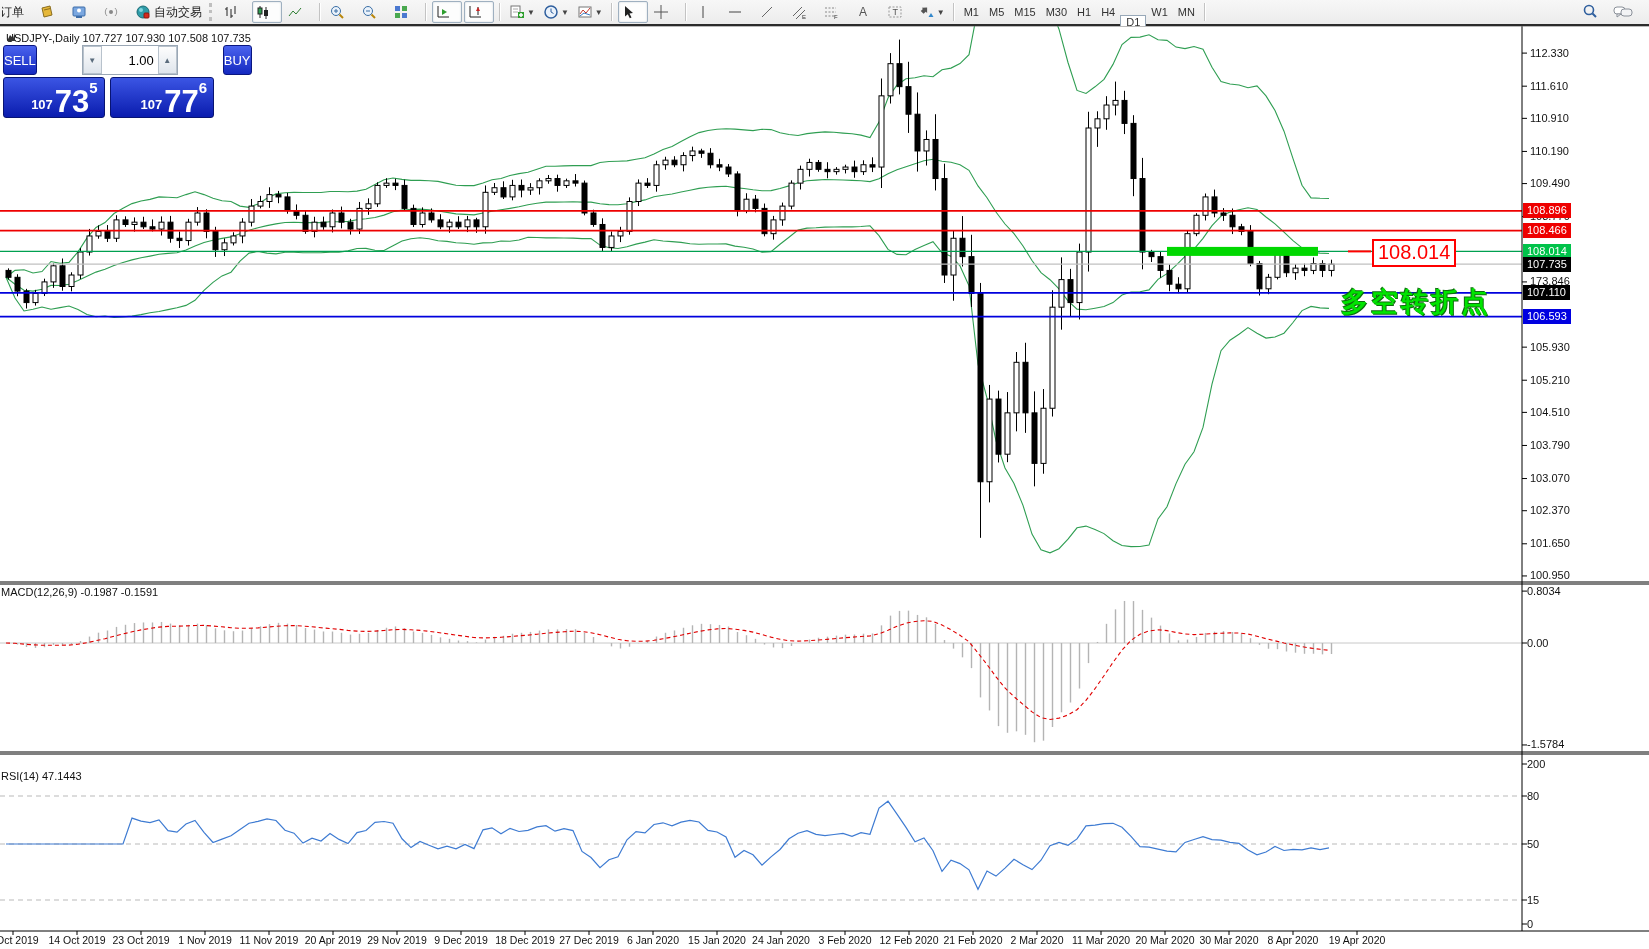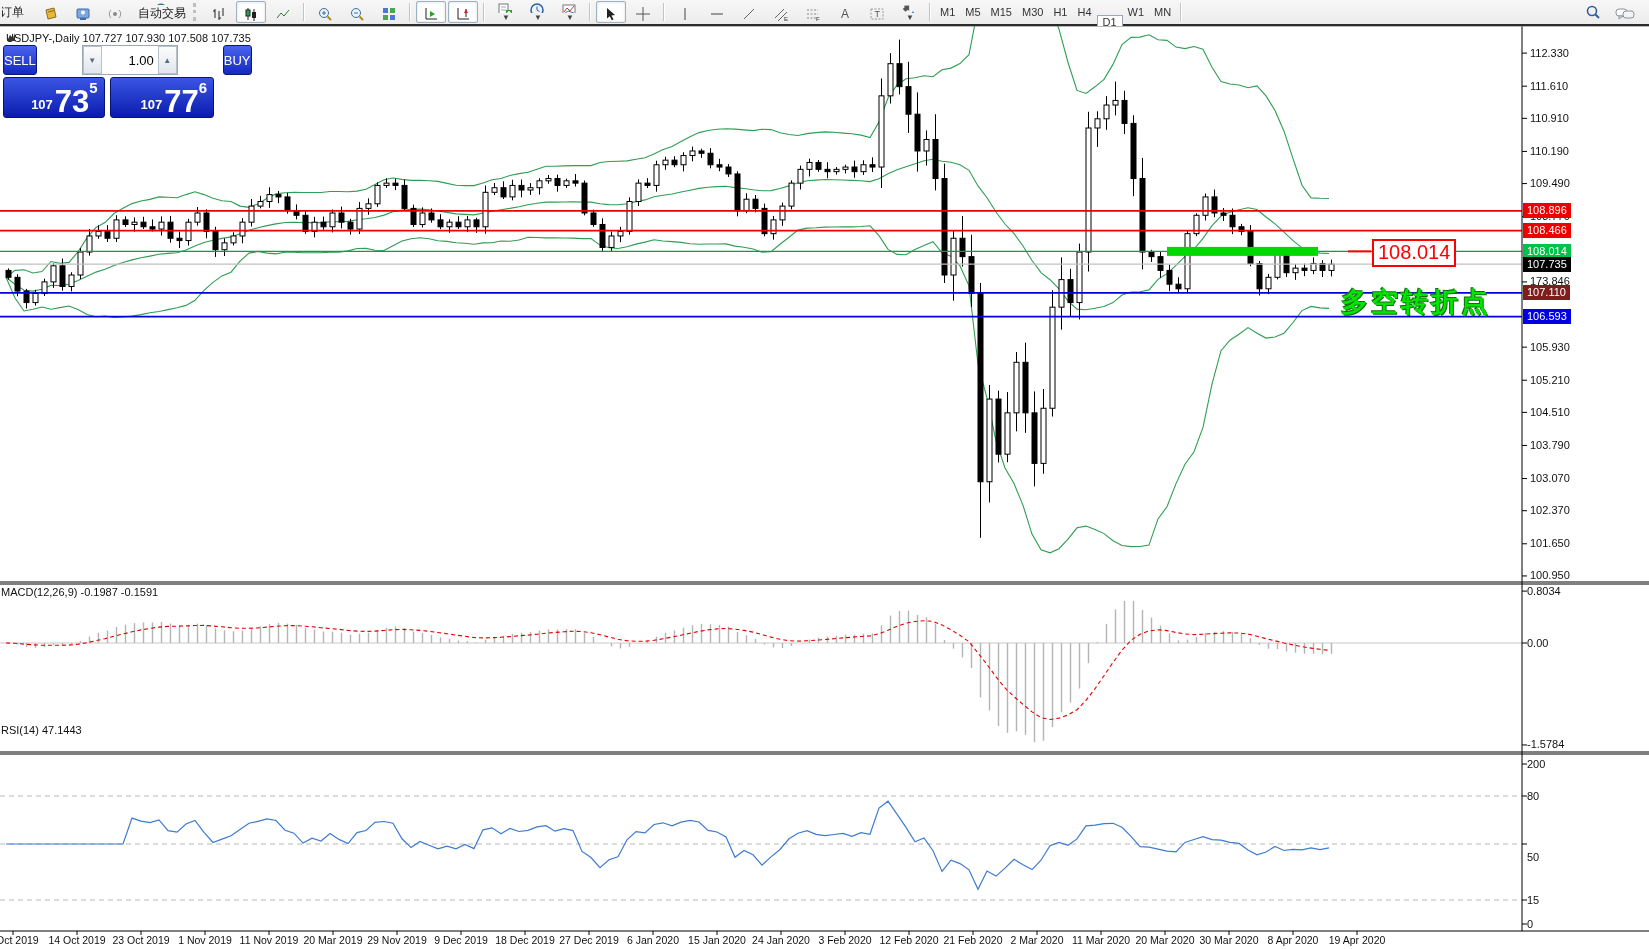--- a/index.html
+++ b/index.html
@@ -1,22 +1,22 @@
 <!DOCTYPE html>
 <html><head>
 <meta charset="utf-8">
 <style>
   html,body{margin:0;padding:0;background:#fff;}
   body{width:1649px;height:949px;overflow:hidden;font-family:"Liberation Sans",sans-serif;position:relative;}
   
   .toolbar{height:24px;background:linear-gradient(#f7f7f7,#ececec);border-bottom:2px solid #2b2b2b;
     display:flex;align-items:center;padding:0 2px;white-space:nowrap;}
-  .tbtn{height:20px;min-width:24px;display:inline-flex;align-items:center;justify-content:flex-end;
+  .tbtn{height:20px;min-width:24px;display:inline-flex;align-items:center;justify-content:flex-start;
     border:1px solid transparent;border-radius:2px;background:transparent;padding:0 2px;margin:0 1px;cursor:default;
-    font-family:"Liberation Sans",sans-serif;font-size:11px;color:#333;flex-direction:column;}
+    font-family:"Liberation Sans",sans-serif;font-size:11px;color:#333;}
   .tbtn.pressed{background:#fdfdfd;border:1px solid #9fb0c0;box-shadow:inset 0 0 2px #c8d2da;}
   .sep{width:1px;height:18px;background:#c3c3c3;margin:0 4px;border-right:1px solid #fff;}
   .grip{width:4px;height:18px;margin:0 3px;border-left:3px dotted #bfbfbf;}
   .caret{font-size:8px;color:#444;margin-left:2px;}
   .tf{font-size:11px;color:#333;padding:0 5px;}
   .tf.pressed{background:#fff;border:1px solid #98a8b8;margin-top:19px;}
   .clip-label{display:inline-block;width:33px;overflow:hidden;font-size:12px;color:#222;}
   .clip-label>span{display:inline-block;margin-left:-14px;}
   .cn-btn-label{font-size:12px;color:#222;margin-left:3px;}
   .right-icons{margin-left:auto;display:flex;align-items:center;margin-right:6px;}
@@ -830,21 +830,21 @@
       </div>
       <div class="tp-price buy">
         <span class="small">107</span>
         <span class="big">77</span>
         <span class="sup">6</span>
       </div>
     </div>
   </div>
 
   <div class="pane-label" style="top:560px">MACD(12,26,9) -0.1987 -0.1591</div>
-  <div class="pane-label" style="top:698px">RSI(14) 47.1443</div>
+  <div class="pane-label" style="top:744px">RSI(14) 47.1443</div>
 
   <div class="price-flag" style="top: 213.4px;">108.014</div>
   <div class="cn-note">多空转折点</div>
 
   <div id="price-axis">
       <div class="ax-label" style="top: 20.6068px; left: 1530px;">112.330</div>
       <div class="ax-label" style="top: 53.6863px; left: 1530px;">111.610</div>
       <div class="ax-label" style="top: 85.8469px; left: 1530px;">110.910</div>
       <div class="ax-label" style="top: 118.926px; left: 1530px;">110.190</div>
       <div class="ax-label" style="top: 151.087px; left: 1530px;">109.490</div>
@@ -855,42 +855,42 @@
       <div class="ax-label" style="top: 379.887px; left: 1530px;">104.510</div>
       <div class="ax-label" style="top: 412.966px; left: 1530px;">103.790</div>
       <div class="ax-label" style="top: 446.046px; left: 1530px;">103.070</div>
       <div class="ax-label" style="top: 478.206px; left: 1530px;">102.370</div>
       <div class="ax-label" style="top: 511.286px; left: 1530px;">101.650</div>
       <div class="ax-label" style="top: 543.446px; left: 1530px;">100.950</div>
       <div class="ax-badge" style="top: 177.377px; left: 1523px; background: rgb(238, 0, 0); color: rgb(255, 255, 255);">108.896</div>
       <div class="ax-badge" style="top: 197.133px; left: 1523px; background: rgb(238, 0, 0); color: rgb(255, 255, 255);">108.466</div>
       <div class="ax-badge" style="top: 217.9px; left: 1523px; background: rgb(0, 194, 74); color: rgb(255, 255, 255);">108.014</div>
       <div class="ax-badge" style="top: 230.718px; left: 1523px; background: rgb(0, 0, 0); color: rgb(255, 255, 255);">107.735</div>
-      <div class="ax-badge" style="top: 259.433px; left: 1523px; background: #7f1d1d; color: rgb(255, 255, 255);">107.110</div>
+      <div class="ax-badge" style="top: 259.433px; left: 1523px; background: #000000; color: rgb(255, 255, 255);">107.110</div>
       <div class="ax-badge" style="top: 283.186px; left: 1523px; background: rgb(0, 0, 224); color: rgb(255, 255, 255);">106.593</div>
     </div>
   <div id="macd-axis">
       <div class="ax-label" style="top: 558.6px; left: 1527px;">0.8034</div>
       <div class="ax-label" style="top: 610.5px; left: 1527px;">0.00</div>
       <div class="ax-label" style="top: 712.465px; left: 1527px;">-1.5784</div>
     </div>
   <div id="rsi-axis">
       <div class="ax-label" style="top: 731.5px; left: 1527px;">200</div>
       <div class="ax-label" style="top: 763.5px; left: 1527px;">80</div>
-      <div class="ax-label" style="top: 811.5px; left: 1527px; margin-top: 13px;">50</div>
+      <div class="ax-label" style="top: 811.5px; left: 1527px;">50</div>
       <div class="ax-label" style="top: 867.5px; left: 1527px;">15</div>
       <div class="ax-label" style="top: 891.5px; left: 1527px;">0</div>
     </div>
   <div id="date-axis">
       <div class="date-label" style="top: 908px; left: 13px;">3 Oct 2019</div>
       <div class="date-label" style="top: 908px; left: 77px;">14 Oct 2019</div>
       <div class="date-label" style="top: 908px; left: 141px;">23 Oct 2019</div>
       <div class="date-label" style="top: 908px; left: 205px;">1 Nov 2019</div>
       <div class="date-label" style="top: 908px; left: 269px;">11 Nov 2019</div>
-      <div class="date-label" style="top: 908px; left: 333px;">20 Mar 2019</div>
+      <div class="date-label" style="top: 908px; left: 333px;">20 Apr 2019</div>
       <div class="date-label" style="top: 908px; left: 397px;">29 Nov 2019</div>
       <div class="date-label" style="top: 908px; left: 461px;">9 Dec 2019</div>
       <div class="date-label" style="top: 908px; left: 525px;">18 Dec 2019</div>
       <div class="date-label" style="top: 908px; left: 589px;">27 Dec 2019</div>
       <div class="date-label" style="top: 908px; left: 653px;">6 Jan 2020</div>
       <div class="date-label" style="top: 908px; left: 717px;">15 Jan 2020</div>
       <div class="date-label" style="top: 908px; left: 781px;">24 Jan 2020</div>
       <div class="date-label" style="top: 908px; left: 845px;">3 Feb 2020</div>
       <div class="date-label" style="top: 908px; left: 909px;">12 Feb 2020</div>
       <div class="date-label" style="top: 908px; left: 973px;">21 Feb 2020</div>

